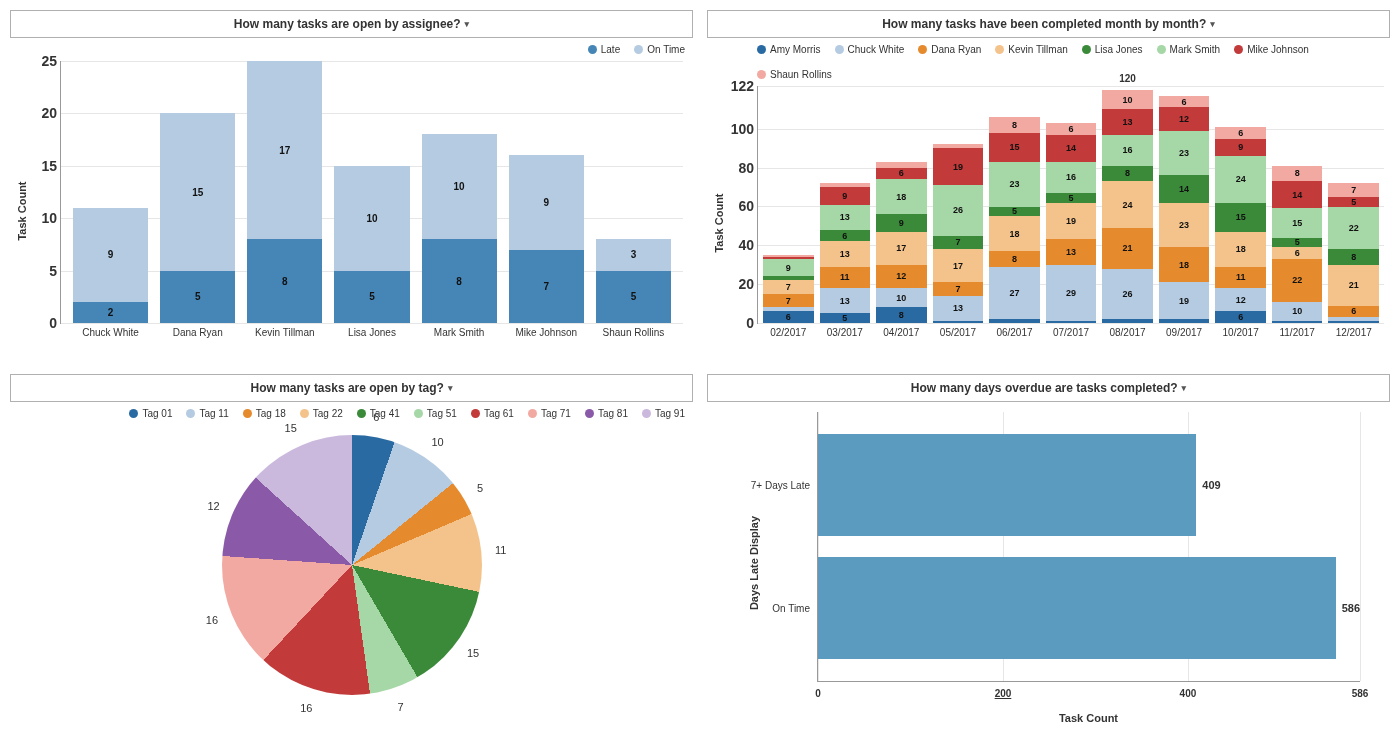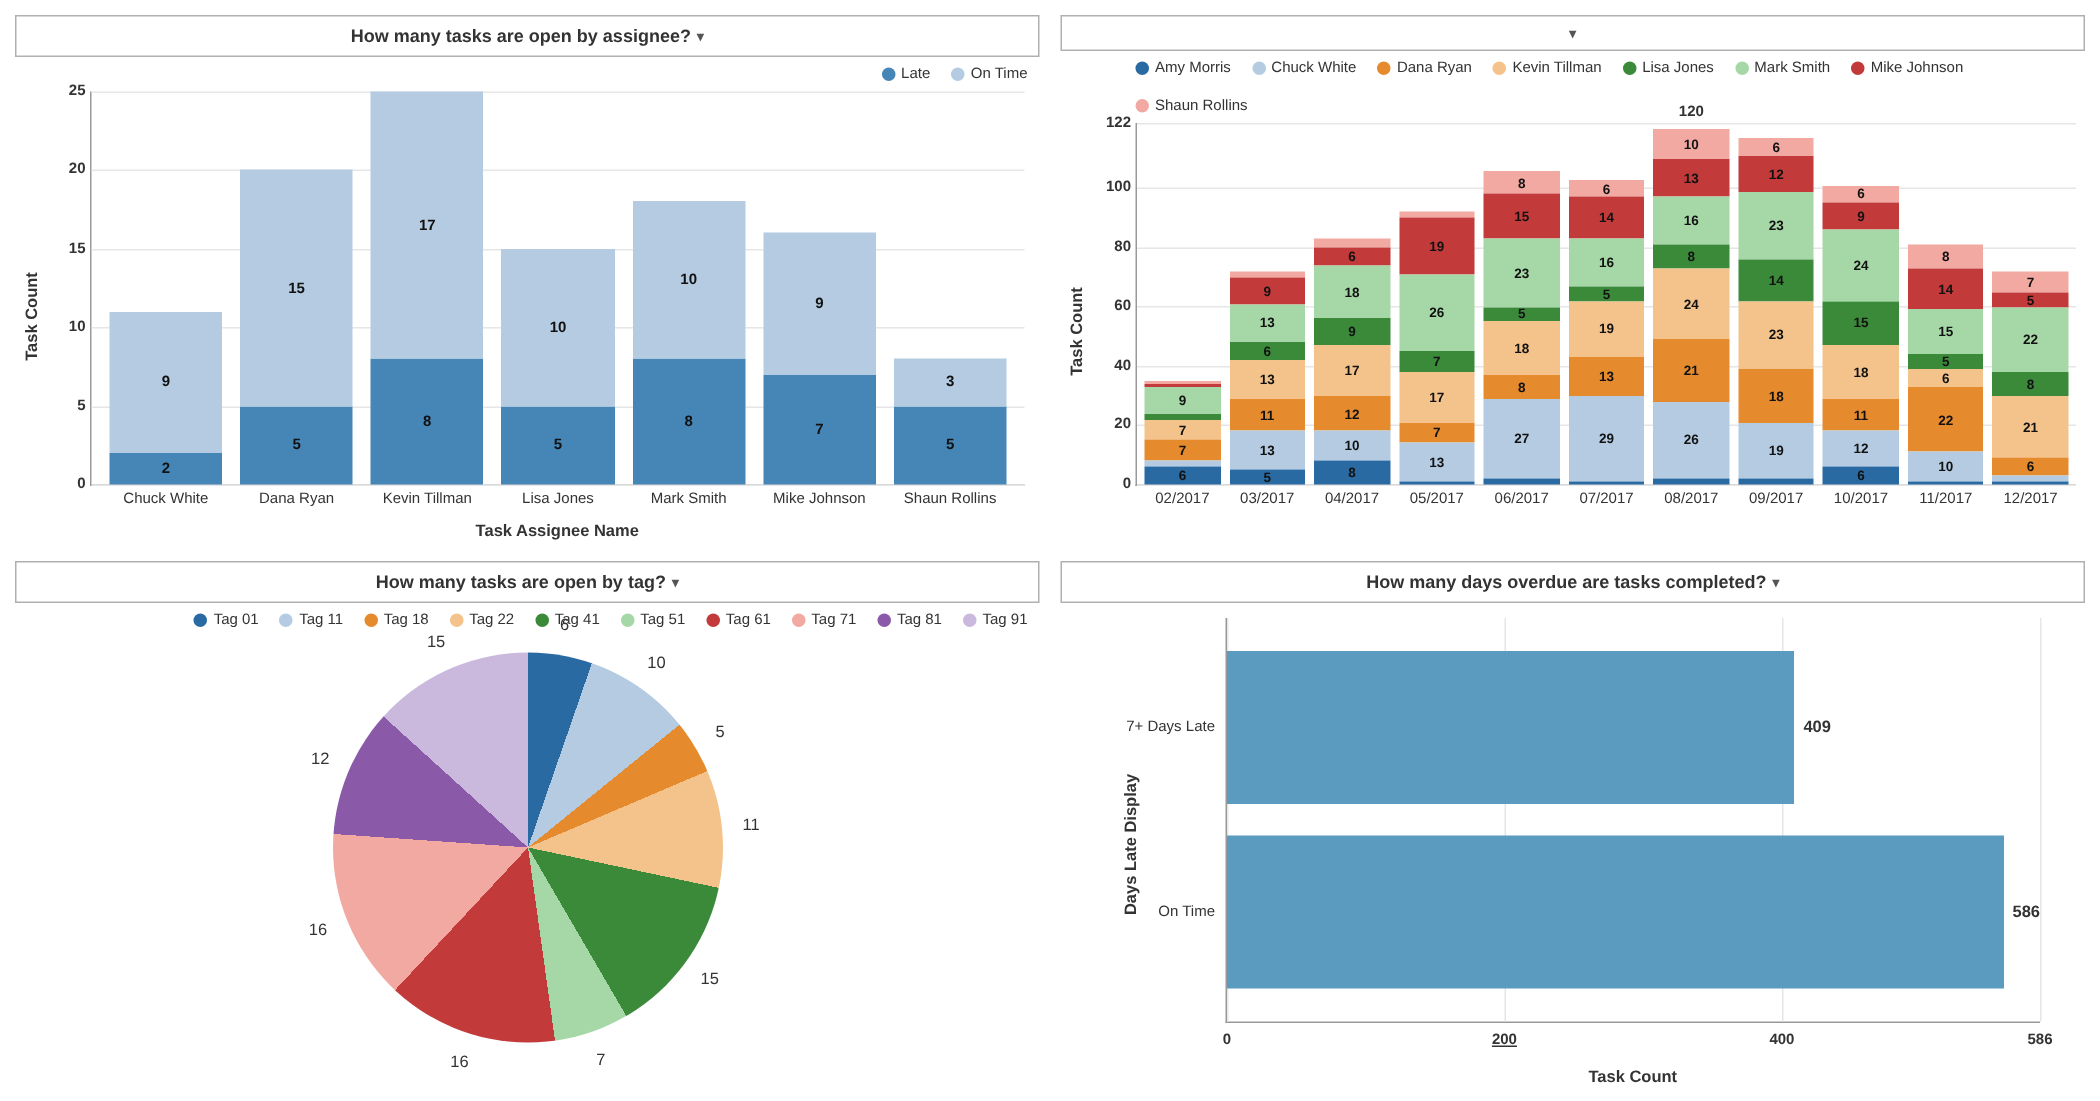--- a/index.html
+++ b/index.html
@@ -80,21 +80,21 @@
   .grid-line {
     position: absolute;
     left: 0; right: 0;
     border-top: 1px solid #e6e6e6;
   }
   .y-tick {
     position: absolute;
     left: -28px;
     width: 24px;
     text-align: right;
-    font-size: 10px;
+    font-size: 14px;
     transform: translateY(-50%);
     font-weight: bold;
   }
   .bar-col {
     flex: 1;
     display: flex;
     flex-direction: column-reverse;
     align-items: center;
     height: 100%;
     margin: 0 6px;
@@ -284,26 +284,26 @@
             <div class="bar-seg" style="background: rgb(70, 134, 183); height: 28%;">7</div>
             <div class="bar-seg" style="background: rgb(180, 203, 226); height: 36%;">9</div>
             <div class="bar-x-label">Mike Johnson</div>
           </div>
           <div class="bar-col">
             <div class="bar-seg" style="background: rgb(70, 134, 183); height: 20%;">5</div>
             <div class="bar-seg" style="background: rgb(180, 203, 226); height: 12%;">3</div>
             <div class="bar-x-label">Shaun Rollins</div>
           </div>
         </div>
-      <div class="axis-label-x" style="position:absolute;left:50px;right:10px;bottom:0">Task Assignee Name</div>
     </div>
   </div>
 
   <div class="panel">
     <div class="panel-header">
+      <span>How many tasks have been completed month by month?</span>
       <span class="caret">▾</span>
     </div>
     <div class="legend center" id="legend2" style="justify-content:flex-start; padding-left:50px">
         <div class="legend-item">
           <span class="legend-dot" style="background:#2a6aa3"></span>
           <span>Amy Morris</span>
         </div>
         <div class="legend-item">
           <span class="legend-dot" style="background:#b4cbe2"></span>
           <span>Chuck White</span>

